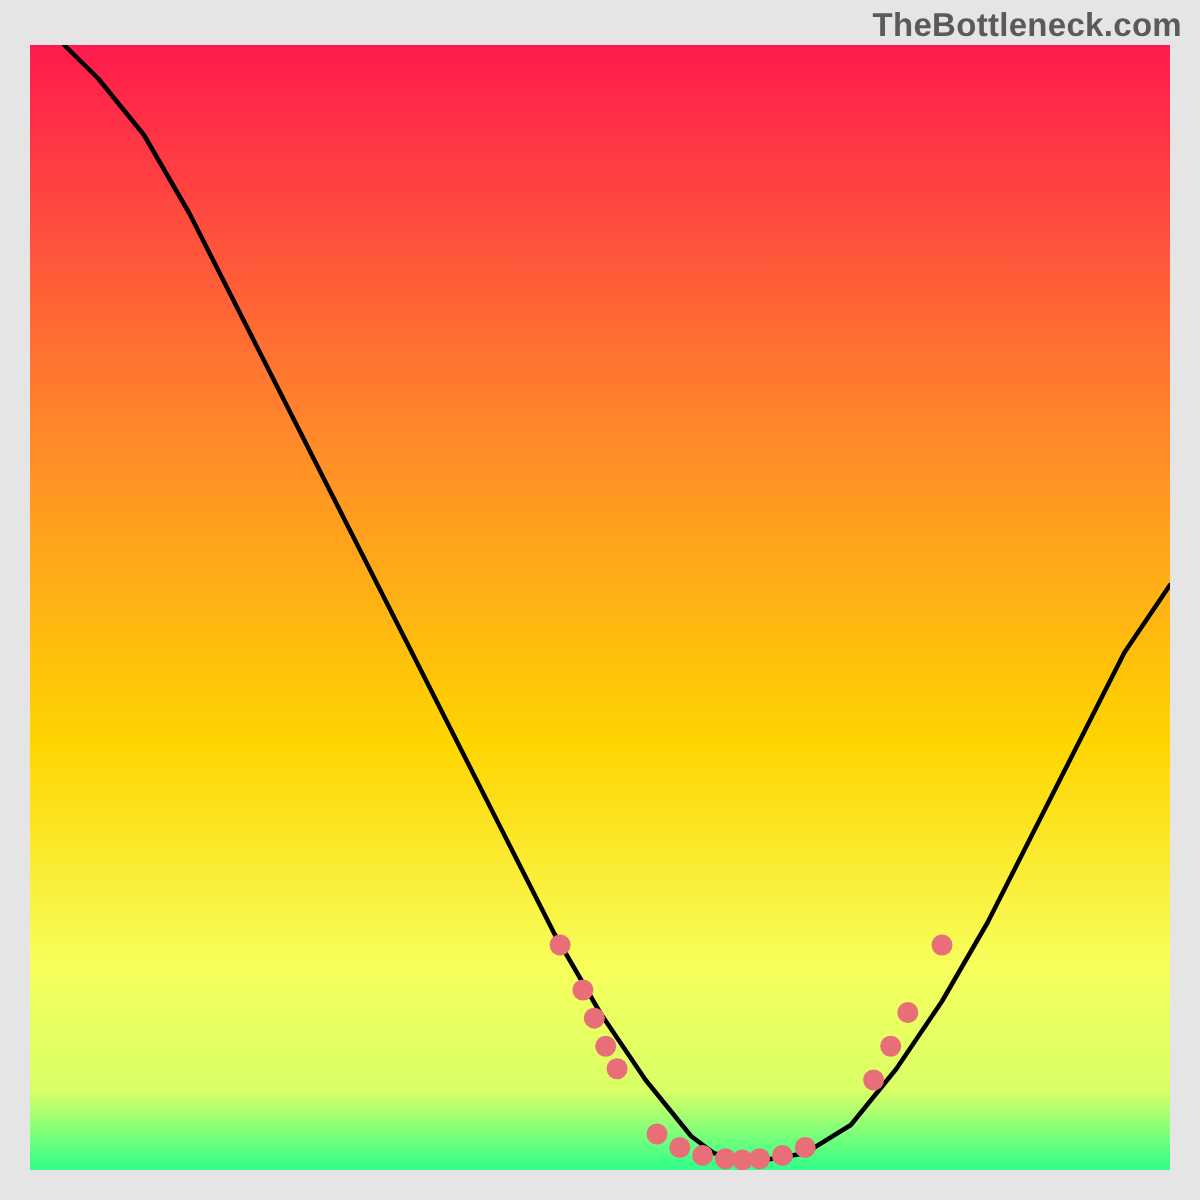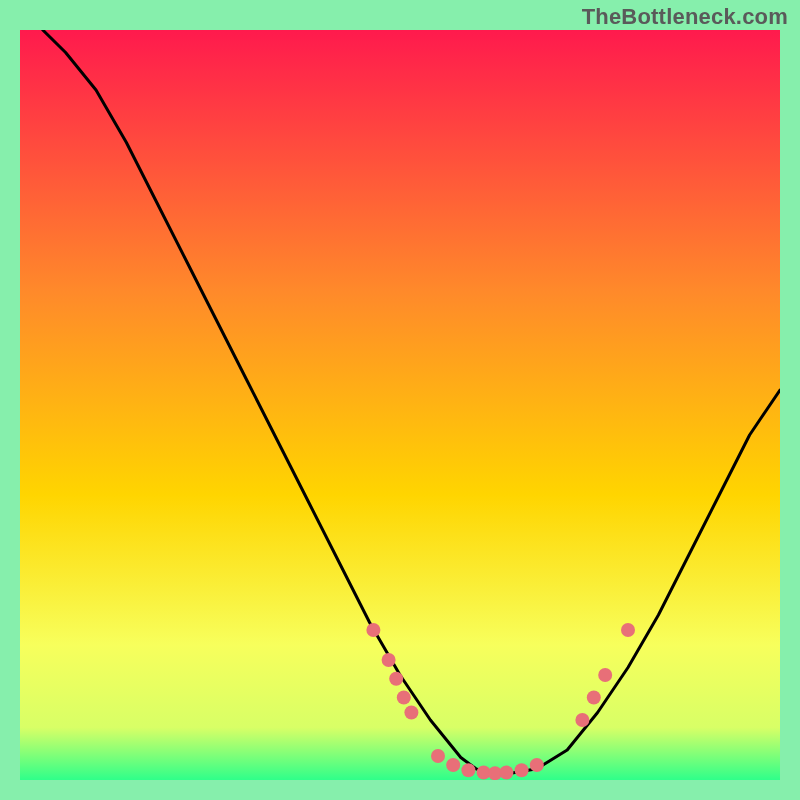--- a/index.html
+++ b/index.html
@@ -1,21 +1,21 @@
 <!DOCTYPE html>
 <html><head>
 <meta charset="utf-8">
 <style>
   * { margin: 0; padding: 0; box-sizing: border-box; }
   html, body { width: 800px; height: 800px; background: #000; overflow: hidden; }
   .frame {
     position: absolute;
     left: 0; top: 0;
     width: 800px; height: 800px;
-    background: #86efac;
+    background: #e5e5e5;
   }
   .watermark {
     position: absolute;
     top: 4px;
     right: 12px;
     font-family: Arial, Helvetica, sans-serif;
     font-size: 22px;
     font-weight: bold;
     color: #5a5a5a;
     letter-spacing: 0.2px;

